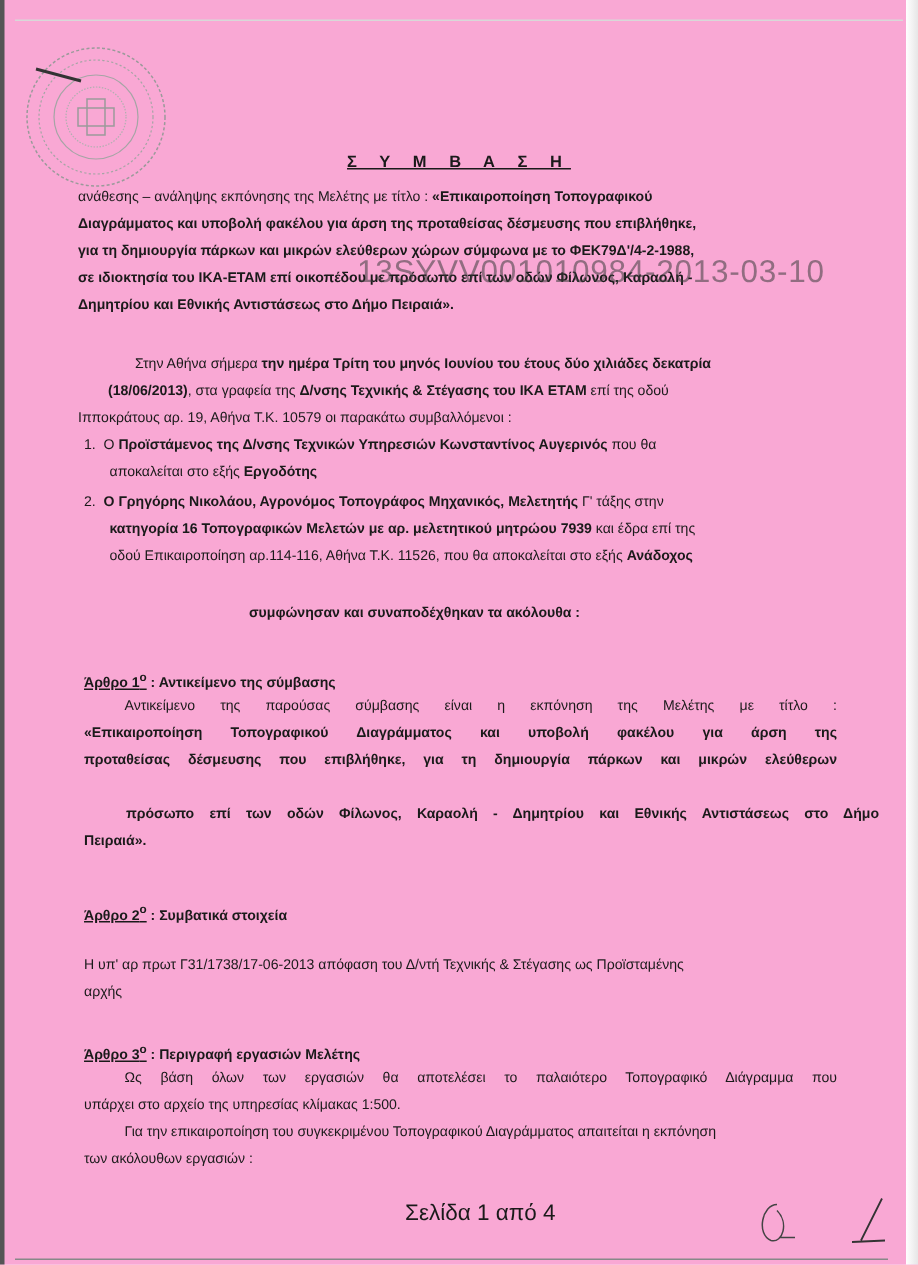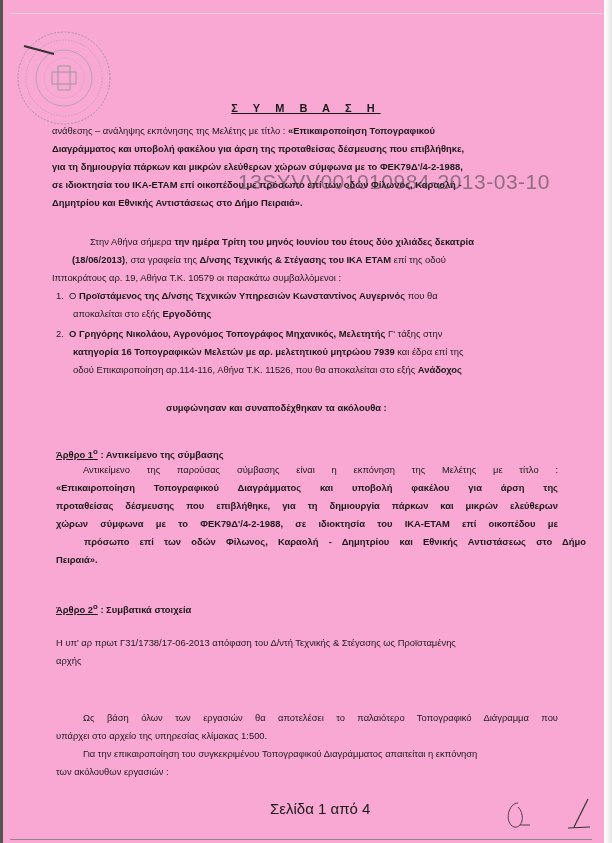--- a/index.html
+++ b/index.html
@@ -83,34 +83,34 @@
   </div>
   <div class="line" style="left:83px;top:464px;width:475px;">
       <div class="justify">Αντικείμενο της παρούσας σύμβασης είναι η εκπόνηση της Μελέτης με τίτλο :</div>
     </div>
   <div class="line b" style="left:56px;top:500px;width:502px;">
       <div class="justify">προταθείσας δέσμευσης που επιβλήθηκε, για τη δημιουργία πάρκων  και μικρών ελεύθερων</div>
     </div>
   <div class="line b" style="left:56px;top:482px;width:502px;">
       <div class="justify">«Επικαιροποίηση Τοπογραφικού Διαγράμματος και υποβολή φακέλου για άρση της</div>
     </div>
-  <div class="line b" style="left:56px;top:518px;width:502px;">
-      <div class="justify">χώρων σύμφωνα με το ΦΕΚ79Δ'/4-2-1988, σε ιδιοκτησία του ΙΚΑ-ΕΤΑΜ επί οικοπέδου με</div>
-    </div>
   <div class="line b" style="left:56px;top:536px;width:502px;margin-left:28px;">
       <div class="justify">πρόσωπο επί των οδών Φίλωνος, Καραολή - Δημητρίου και Εθνικής Αντιστάσεως στο Δήμο</div>
     </div>
   <div class="line b" style="left:56px;top:554px;">Πειραιά».</div>
 
   <div class="line b" style="left:56px;top:601px;">
     <span class="u"><span>Άρθρο 2</span><sup>ο</sup></span><span> : Συμβατικά στοιχεία</span>
   </div>
   <div class="line" style="left:56px;top:637px;">Η υπ' αρ πρωτ Γ31/1738/17-06-2013 απόφαση του Δ/ντή Τεχνικής &amp; Στέγασης ως Προϊσταμένης</div>
   <div class="line" style="left:56px;top:655px;">αρχής</div>
 
+  <div class="line b" style="left:56px;top:694px;">
+    <span class="u"><span>Άρθρο 3</span><sup>ο</sup></span><span> : Περιγραφή εργασιών Μελέτης</span>
+  </div>
   <div class="line" style="left:83px;top:712px;width:475px;">
       <div class="justify">Ως βάση όλων των εργασιών θα αποτελέσει το παλαιότερο Τοπογραφικό Διάγραμμα που</div>
     </div>
   <div class="line" style="left:56px;top:730px;">υπάρχει στο αρχείο της υπηρεσίας κλίμακας 1:500.</div>
   <div class="line" style="left:83px;top:748px;">Για την επικαιροποίηση του συγκεκριμένου Τοπογραφικού Διαγράμματος απαιτείται η εκπόνηση</div>
   <div class="line" style="left:56px;top:766px;">των ακόλουθων εργασιών :</div>
 
   <div class="footer">Σελίδα 1 από 4</div>
 
   <svg class="sig" style="left:500px;" width="40" height="40" viewBox="0 0 40 40">

